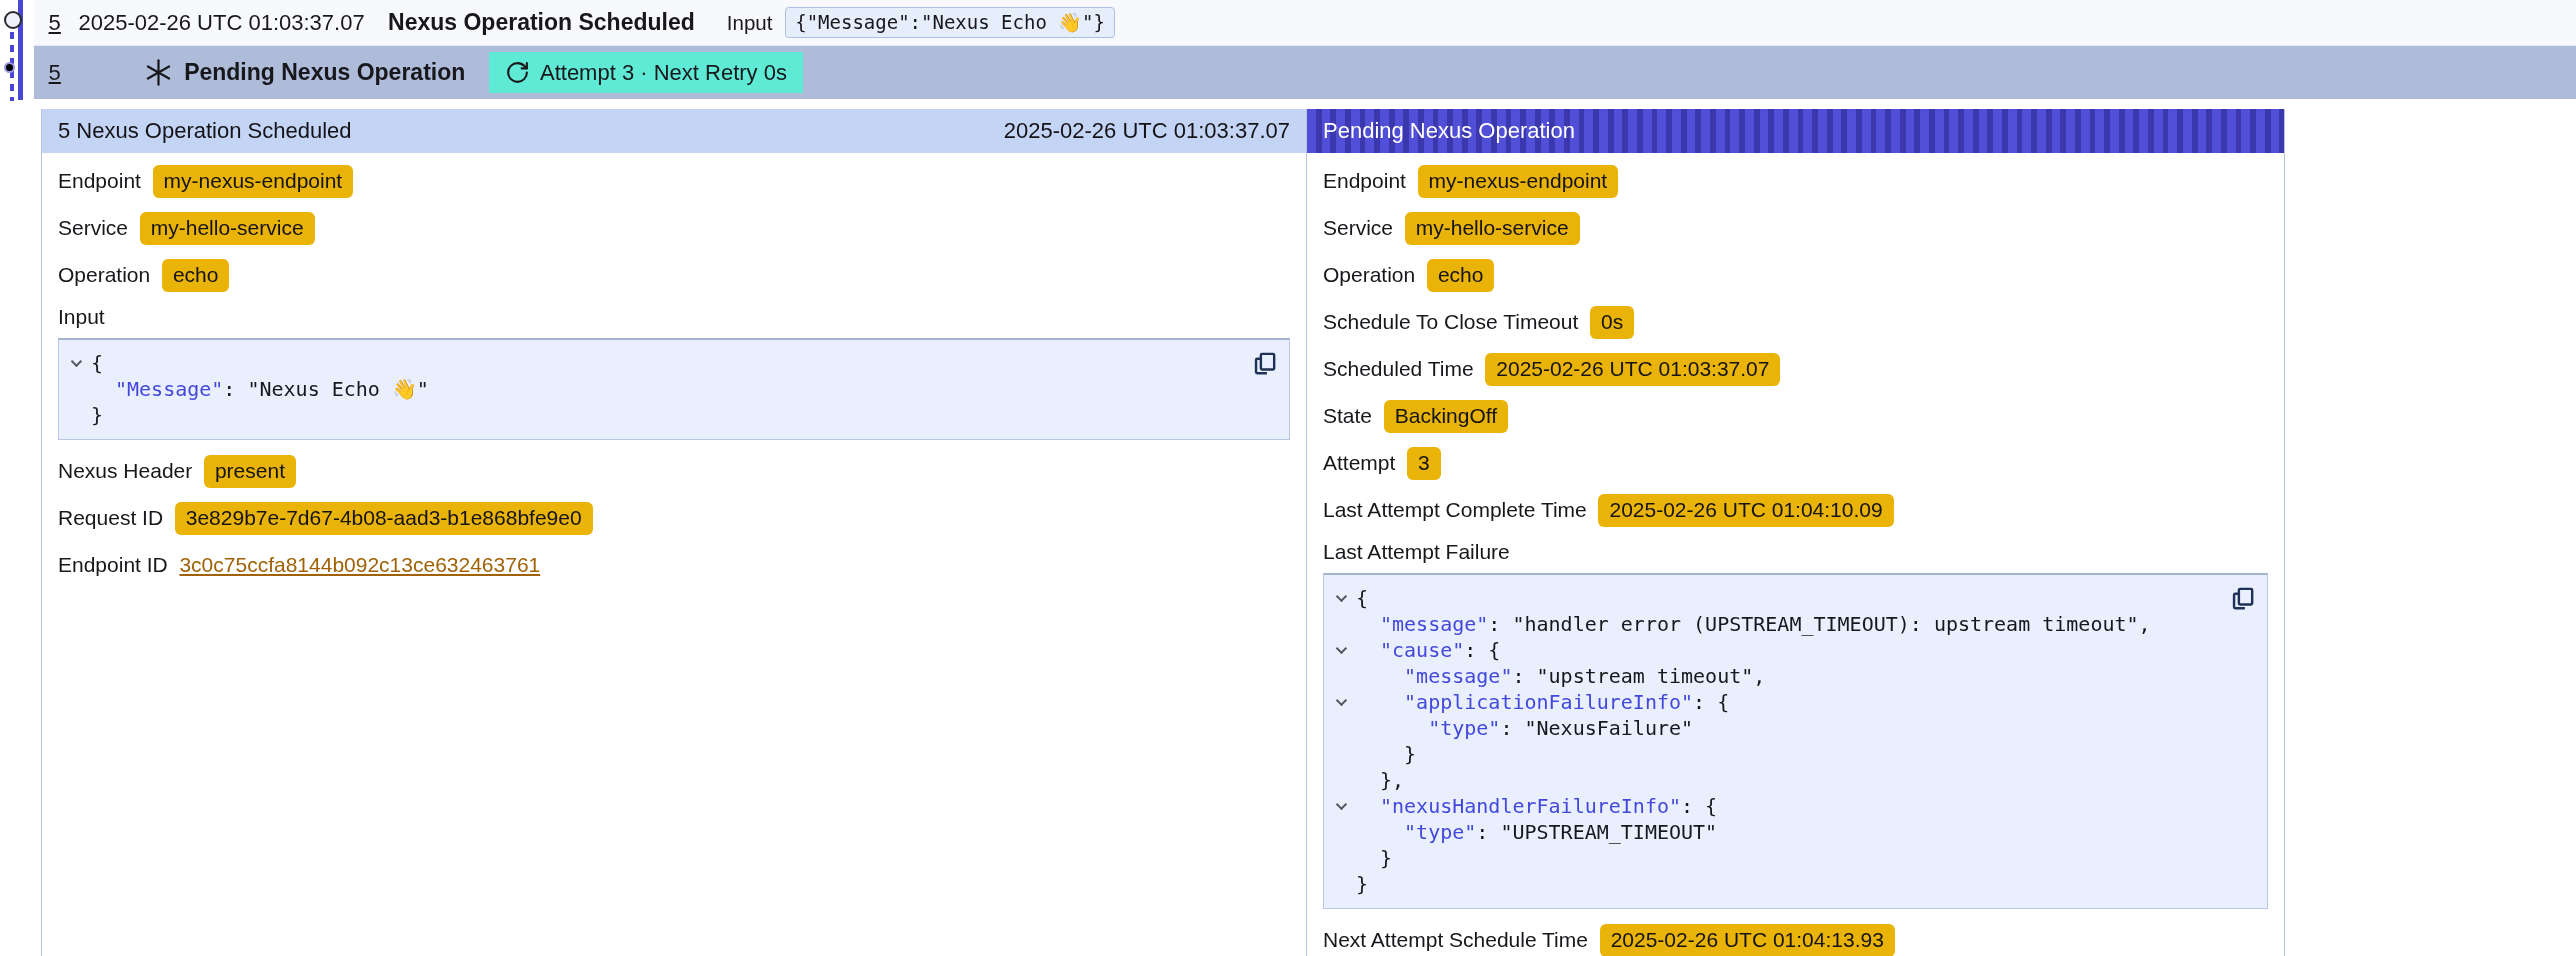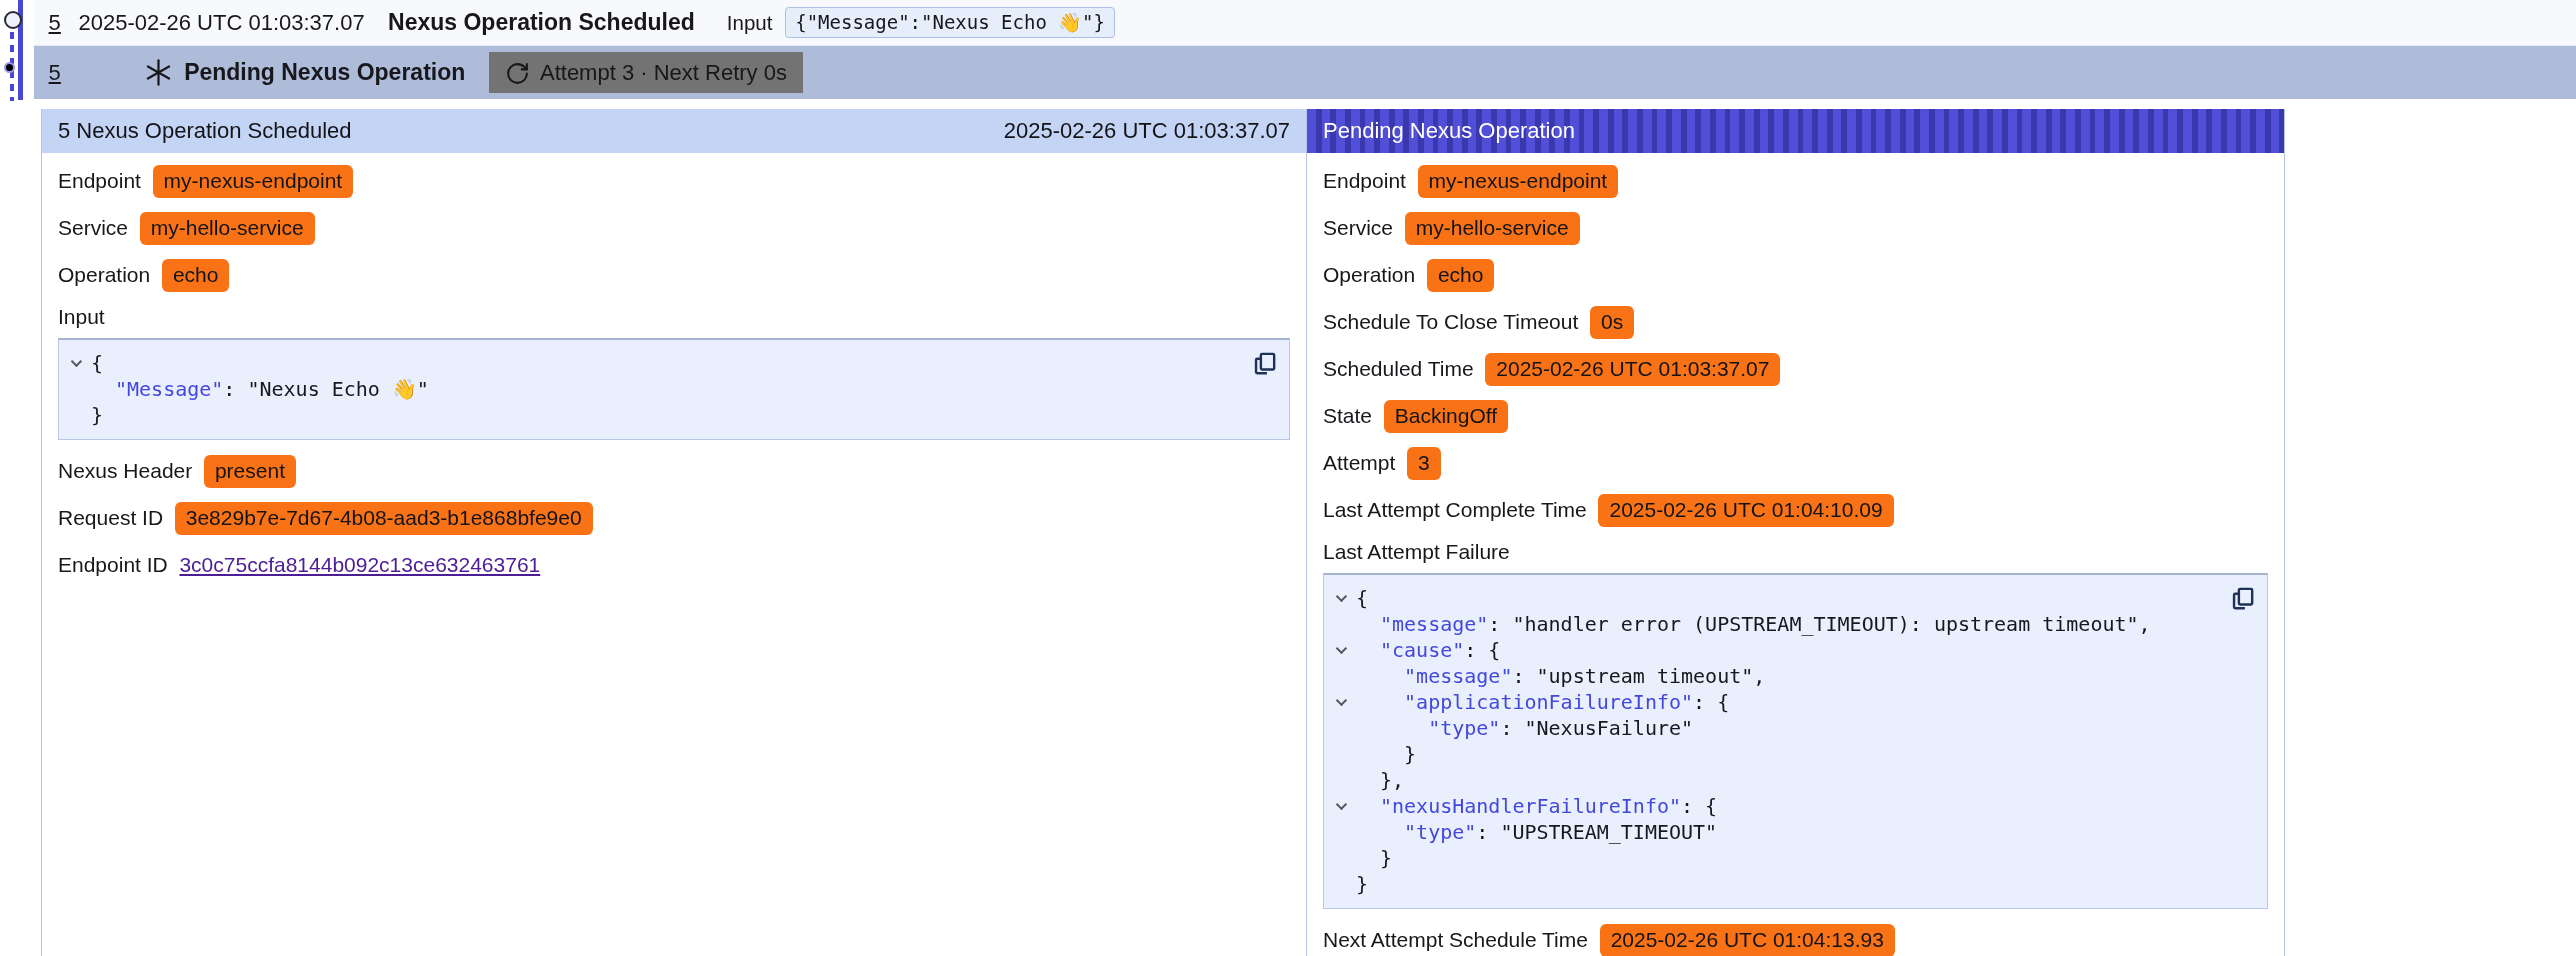--- a/index.html
+++ b/index.html
@@ -21,40 +21,40 @@
   .row1 { height:46px; background:#f8f9fd; border-bottom:0.7px solid #e4e9f4; }
   .row2 { height:53px; background:#aebcd9; }
   .evt-id { font-size:22px; text-decoration:underline; color:#17171c; margin-left:14.6px; cursor:pointer; }
   .evt-time { font-size:22px; margin-left:17.6px; }
   .evt-title { font-size:23px; font-weight:700; margin-left:23.4px; }
   .input-label { font-size:20.5px; margin-left:32px; }
   .input-chip { font-family:"DejaVu Sans Mono", monospace; font-size:19px; margin-left:13px;
     background:#e6edfb; border:1.5px solid #abc0e4; border-radius:3.7px; padding:2.9px 8.8px; }
   .star-icon { margin-left:82px; display:flex; align-items:center; }
   .row2 .evt-title { margin-left:10.3px; }
-  .retry-badge { display:flex; align-items:flex-end; gap:10.3px; margin-left:23.4px;
-    background:#737373; padding:7.3px 16px; font-size:22px; color:#17171c; }
+  .retry-badge { display:flex; align-items:center; gap:10.3px; margin-left:23.4px;
+    background:#5eead4; padding:7.3px 16px; font-size:22px; color:#17171c; }
 
   
   .details { display:flex; margin:9.5px 0 0 41px; width:2244px; height:848px;
     border-left:1.5px solid #b6c3e2; border-right:1.5px solid #b6c3e2; }
   .panel { display:flex; flex-direction:column; }
   .panel-left { width:1264px; }
   .panel-right { flex:1; border-left:1.5px solid #b6c3e2; }
   .panel-header { height:44px; flex:none; display:flex; align-items:center;
     justify-content:space-between; padding:0 16px; font-size:22px; }
   .panel-header.blue { background:#c3d4f4; color:#141418; }
   .panel-header.striped { color:#ffffff;
     background:repeating-linear-gradient(90deg,#514ed8 0 8.8px,#3b37ad 8.8px 14.6px); }
   .panel-body { padding:11.7px 16px 0 16px; }
 
   .field-row { display:flex; align-items:center; gap:11.7px; min-height:34px; margin-bottom:13px; font-size:21px; }
   .flabel { color:#17171c;text-align:right; }
-  .fbadge { background:#f97316; border-radius:5.9px; padding:4.4px 11px; color:#141418; }
-  .flink { color:#4c1d95; text-decoration:underline; cursor:pointer; }
+  .fbadge { background:#eab308; border-radius:5.9px; padding:4.4px 11px; color:#141418; }
+  .flink { color:#a16207; text-decoration:underline; cursor:pointer; }
   .sec-label { font-size:21px; margin:2.9px 0 8.8px 0; }
 
   
   .json-block { position:relative; background:#e9effc; border:1.5px solid #b9c7e6;
     border-top:2.2px solid #a6b3cf; padding:10.3px 41px 10.3px 5.9px; margin-bottom:14.6px; }
   .json-line { display:flex; line-height:26px; }
   .json-gutter { width:26px; flex:none; display:flex; justify-content:center; align-items:center; }
   .chev { width:8px; height:8px; border-left:2.2px solid #55555f; border-bottom:2.2px solid #55555f;
     transform:rotate(-45deg) translateY(-2.2px); cursor:pointer; }
   .json-code { font-family:"DejaVu Sans Mono", monospace; font-size:20px; white-space:pre; }

